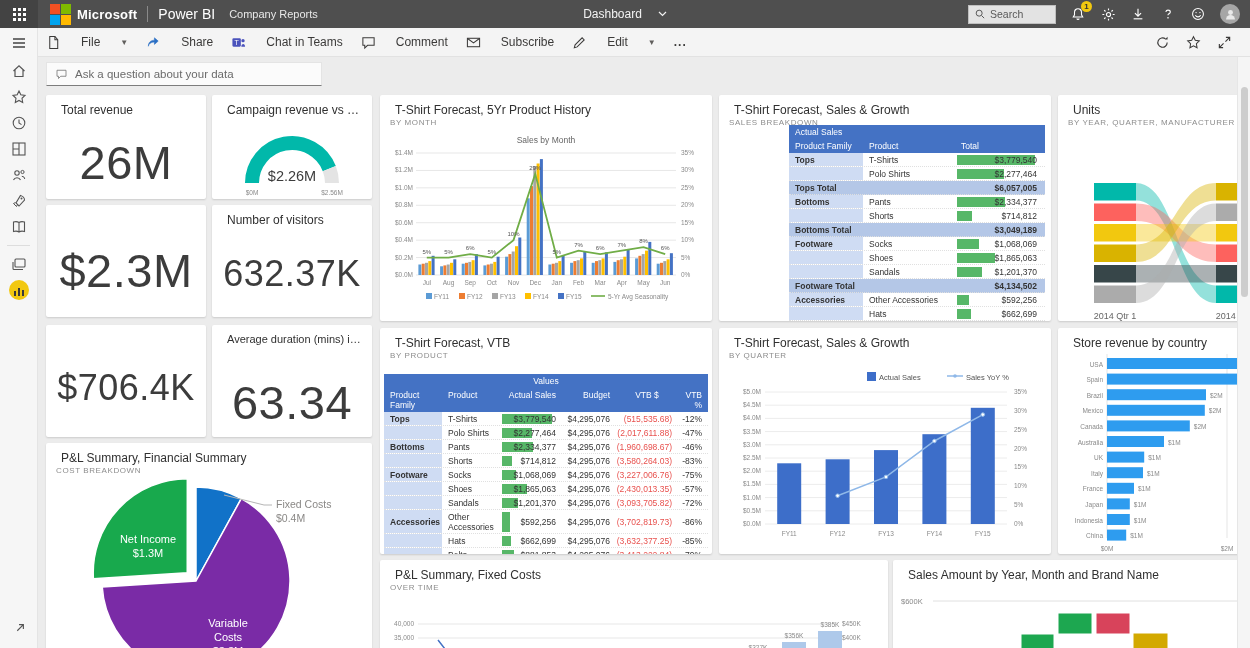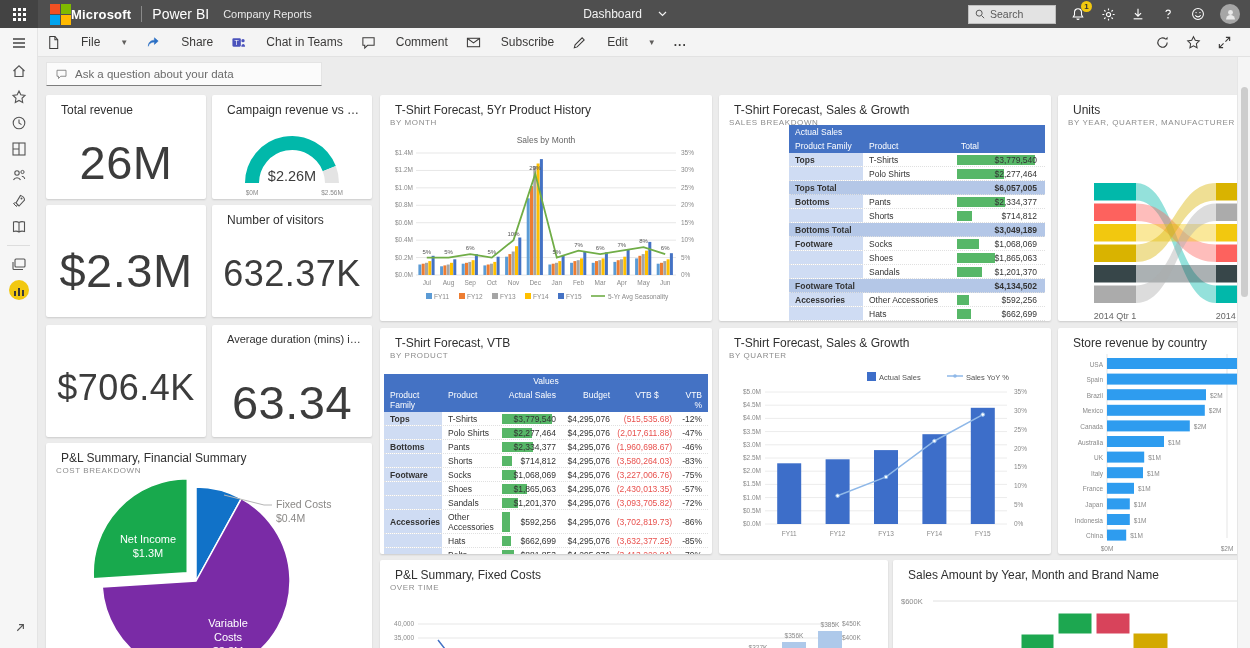--- a/index.html
+++ b/index.html
@@ -6,21 +6,21 @@
   html,body { width:1250px; height:648px; overflow:hidden; background:#fff;
     font-family:"Liberation Sans", sans-serif; }
   #app { position:relative; width:1250px; height:648px; }
 
   
   #topbar { position:absolute; left:0; top:0; width:1250px; height:28px; background:#4f4f4f;
     display:flex; align-items:center; color:#fff; }
   #waffle { width:38px; height:28px; background:#434343; display:flex; align-items:center; justify-content:center; cursor:pointer; }
   .wgrid { display:grid; grid-template-columns:repeat(3,3px); grid-gap:2px; }
   .wgrid i { width:3px; height:3px; background:#fff; display:block; }
-  #mslogo { display:flex; align-items:center; margin-left:12px; }
+  #mslogo { display:flex; align-items:center; gap:6px; margin-left:12px; }
   .msq { display:grid; grid-template-columns:10px 10px; grid-gap:1px; }
   .msq i { width:10px; height:10px; display:block; }
   .ms-name { font-size:13px; font-weight:bold; letter-spacing:.2px; }
   .tb-div { width:1px; height:16px; background:#8a8a8a; margin:0 10px; }
   .tb-app { font-size:14px; font-weight:300; }
   .tb-section { font-size:11px; color:#e8e8e8; margin-left:14px; }
   #tb-center { position:absolute; left:0; right:0; top:0; height:28px; display:flex; align-items:center; justify-content:center; pointer-events:none; }
   #tb-center .inner { pointer-events:auto; font-size:12px; color:#f3f3f3; display:flex; align-items:center; gap:16px; cursor:pointer; }
   #tb-right { margin-left:auto; display:flex; align-items:center; gap:14px; padding-right:10px; }
   #searchbox { width:88px; height:19px; background:#e3e3e3; border:1px solid #bfbfbf; display:flex; align-items:center; gap:5px; padding:0 6px; }

